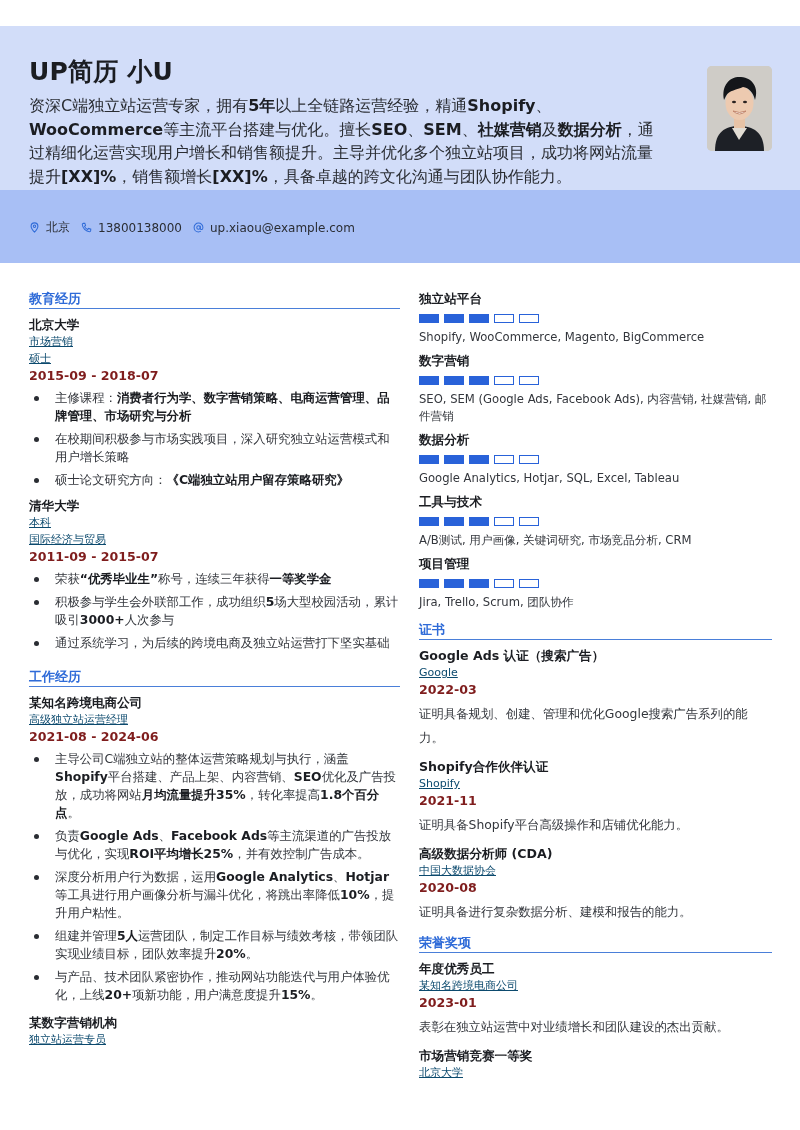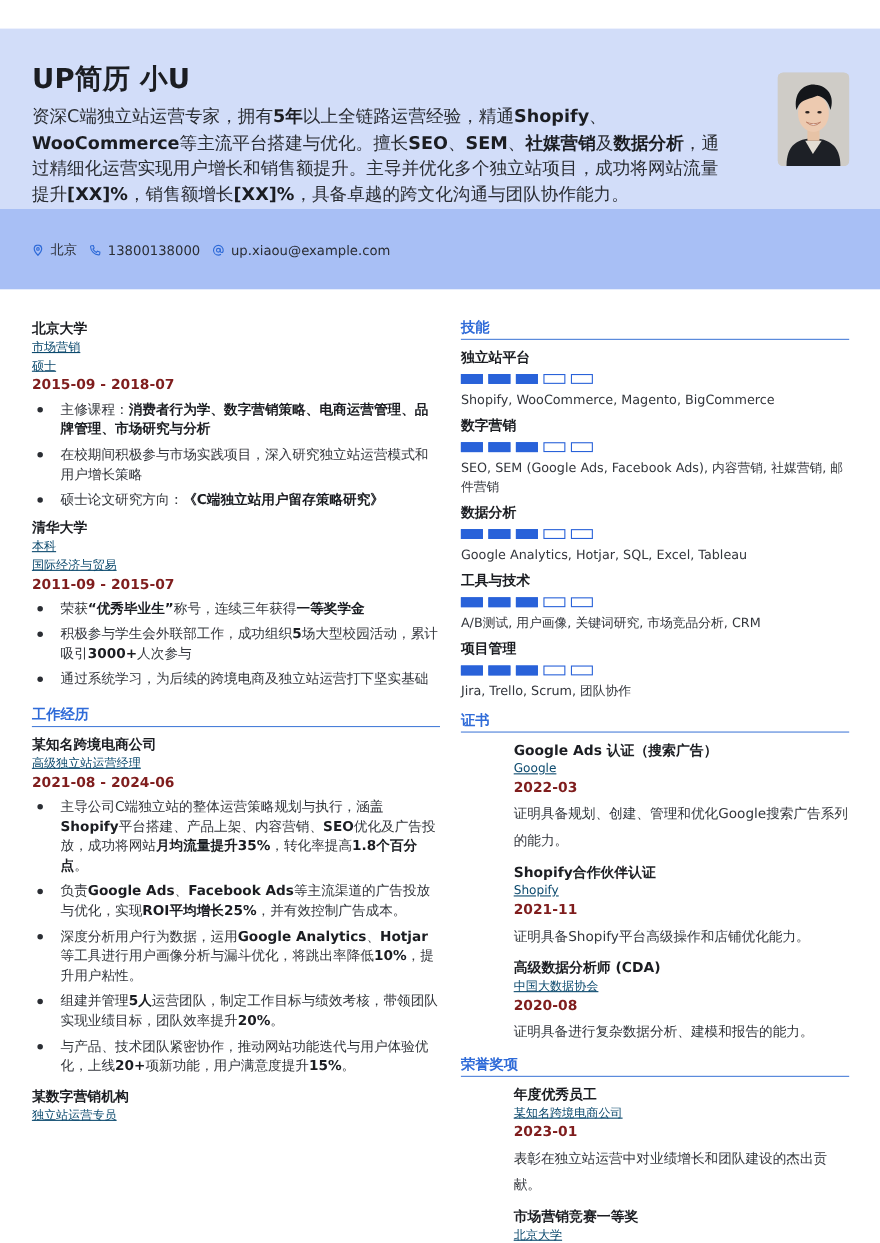--- a/index.html
+++ b/index.html
@@ -59,21 +59,21 @@
     .edu-entry { margin-bottom: 8px; }
     .work-entry { margin-bottom: 10px; }
 
     .skill { margin-bottom: 6px; }
     .skill-name { font-size: 12.6px; font-weight: 700; color: #1b1d22; line-height: 17px; }
     .skill-bars { display: flex; margin-top: 7px; margin-bottom: 6px; height: 9px; }
     .bar { width: 20px; height: 9px; margin-right: 5px; border: 1.5px solid #2962d9; background: #ffffff; }
     .bar.on { background: #2962d9; }
     .skill-desc { font-size: 11.6px; color: #33363c; line-height: 17px; }
 
-    .cert { margin-bottom: 8px; margin-left: 48px; }
+    .cert { margin-bottom: 8px; }
     .cert-desc { font-size: 12.4px; color: #33363c; line-height: 24px; margin-top: 4px; }
 
     .section-gap { height: 8px; }
   </style>
 </head>
 <body>
 
 <div class="header-top">
 </div>
 <div class="name">UP简历 小U</div>
@@ -111,20 +111,21 @@
     <svg viewBox="0 0 12 12">
       <circle cx="6" cy="6" r="1.9" fill="none" stroke="#2f6bd8" stroke-width="1.1"></circle>
       <path d="M7.9 4.2 V6.8 C7.9 7.8 8.6 8.3 9.4 8.3 C10.3 8.3 10.8 7.4 10.8 6 C10.8 3.3 8.7 1.2 6 1.2 C3.3 1.2 1.2 3.3 1.2 6 C1.2 8.7 3.3 10.8 6 10.8 C7 10.8 7.9 10.5 8.6 10" fill="none" stroke="#2f6bd8" stroke-width="1.1"></path>
     </svg>
     <span>up.xiaou@example.com</span>
   </div>
 </div>
 
 <div class="col-left">
   <section>
+    <div class="sec-title">教育经历</div>
     <div id="edu-list">
         <div class="edu-entry">
           <div class="entry-title">北京大学</div>
           <div class="entry-sub">市场营销</div>
           <div class="entry-sub">硕士</div>
           <div class="entry-date">2015-09 - 2018-07</div>
           <ul class="bullets">
             <li class="rich"><span>主修课程：</span><b>消费者行为学、数字营销策略、电商运营管理、品牌管理、市场研究与分析</b></li>
             <li class="rich"><span>在校期间积极参与市场实践项目，深入研究独立站运营模式和用户增长策略</span></li>
             <li class="rich"><span>硕士论文研究方向：</span><b>《C端独立站用户留存策略研究》</b></li>
@@ -162,21 +163,20 @@
         <div class="work-entry">
           <div class="entry-title">某数字营销机构</div>
           <div class="entry-sub">独立站运营专员</div>
         </div>
       </div>
   </section>
 </div>
 
 <div class="col-right">
   <section>
-    <div class="sec-title">技能</div>
     <div id="skill-list">
         <div class="skill">
           <div class="skill-name">独立站平台</div>
           <div class="skill-bars">
             <div class="bar on"></div>
             <div class="bar on"></div>
             <div class="bar on"></div>
             <div class="bar"></div>
             <div class="bar"></div>
           </div>

